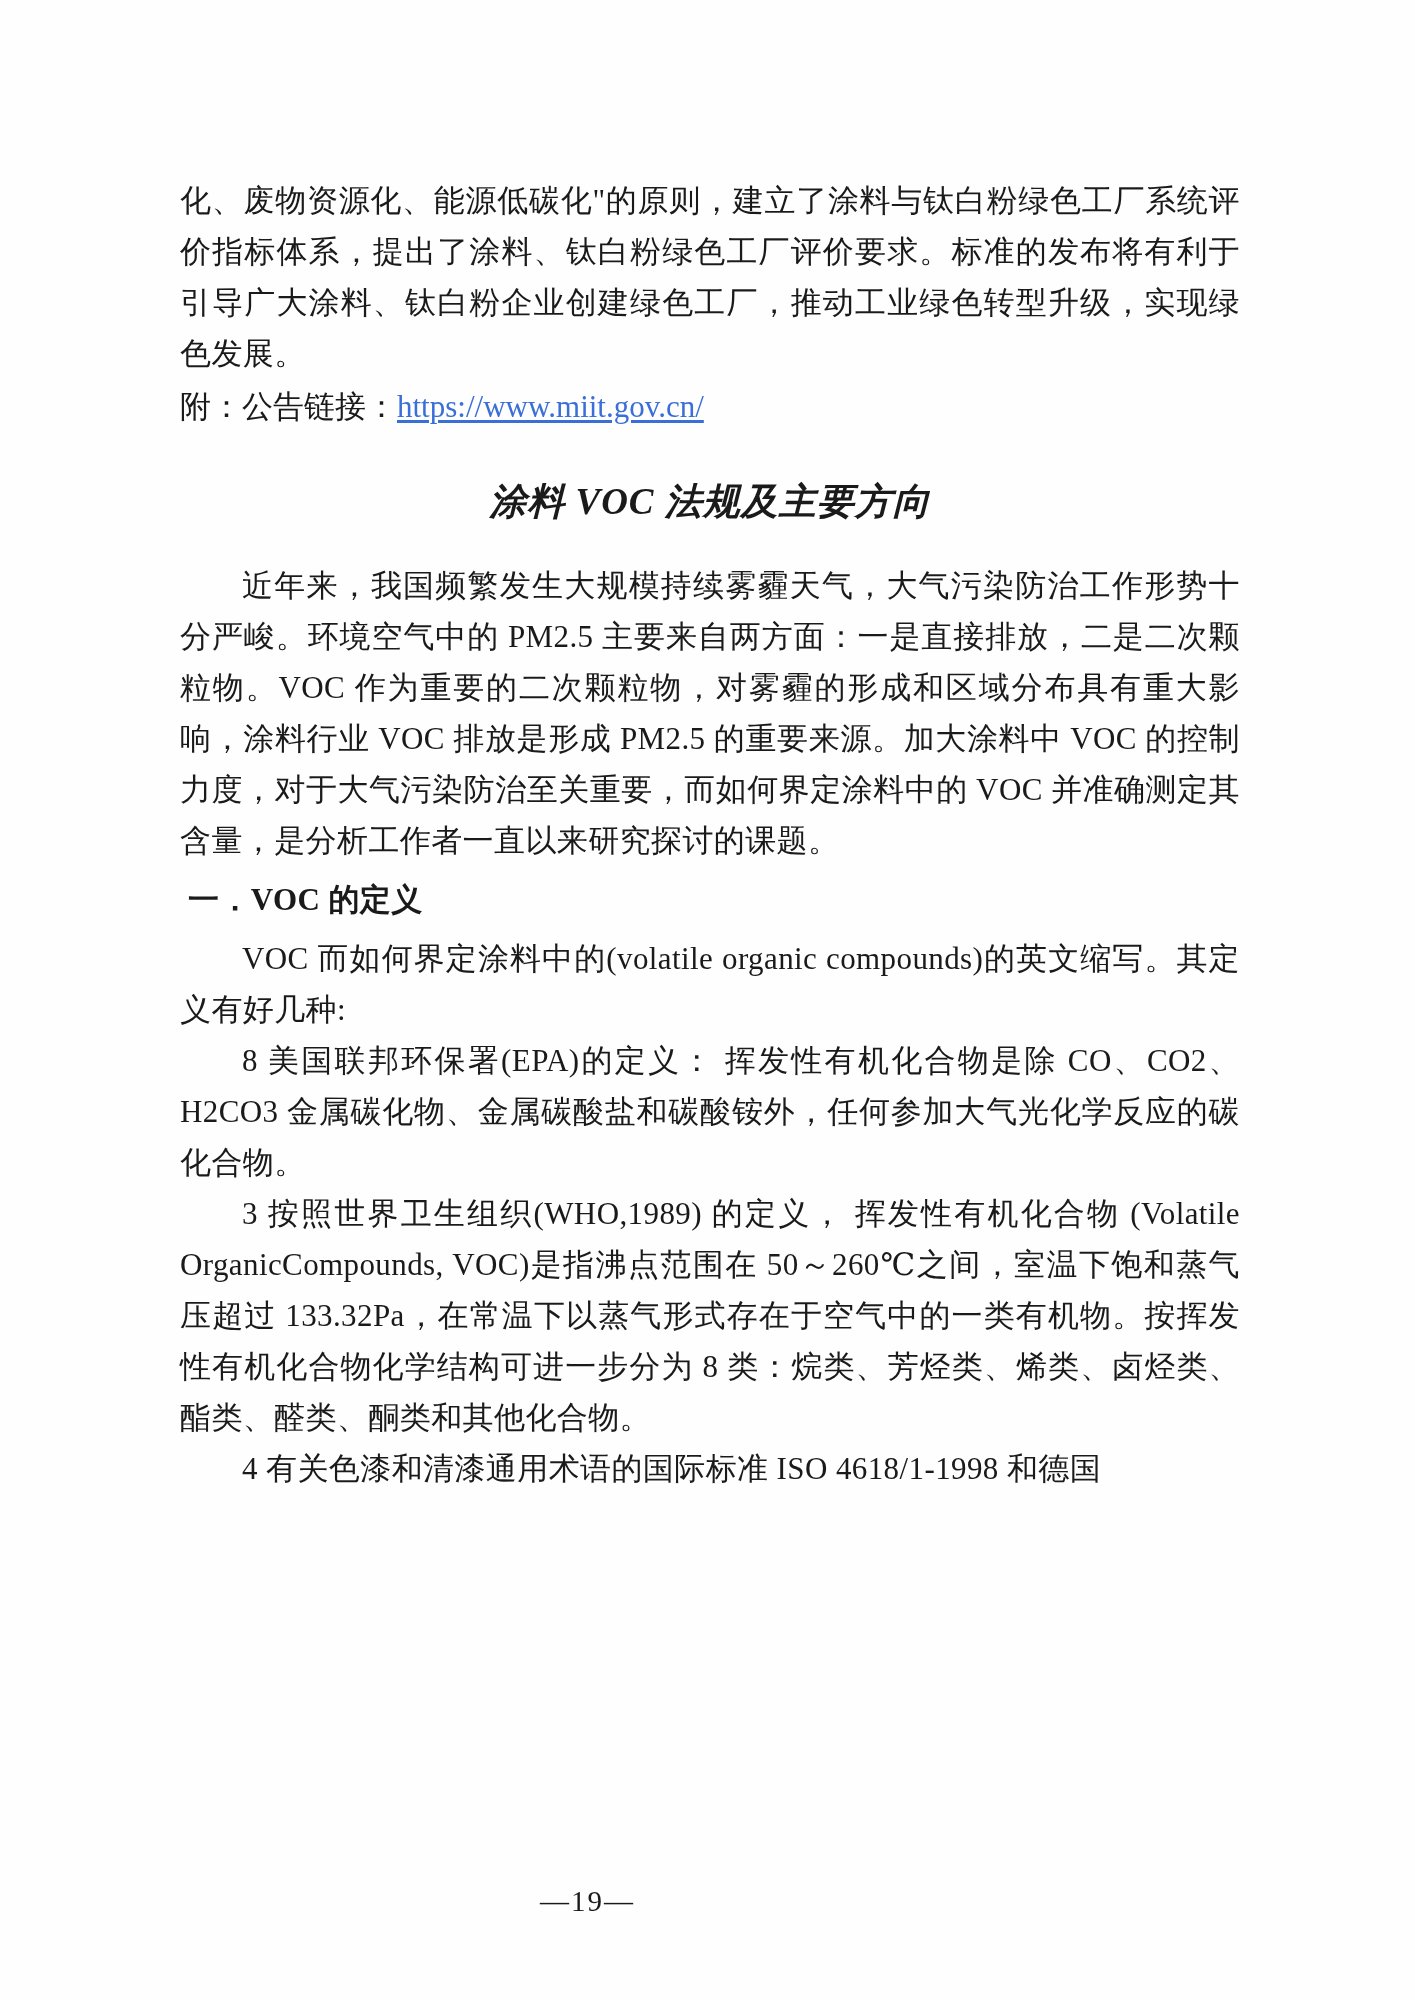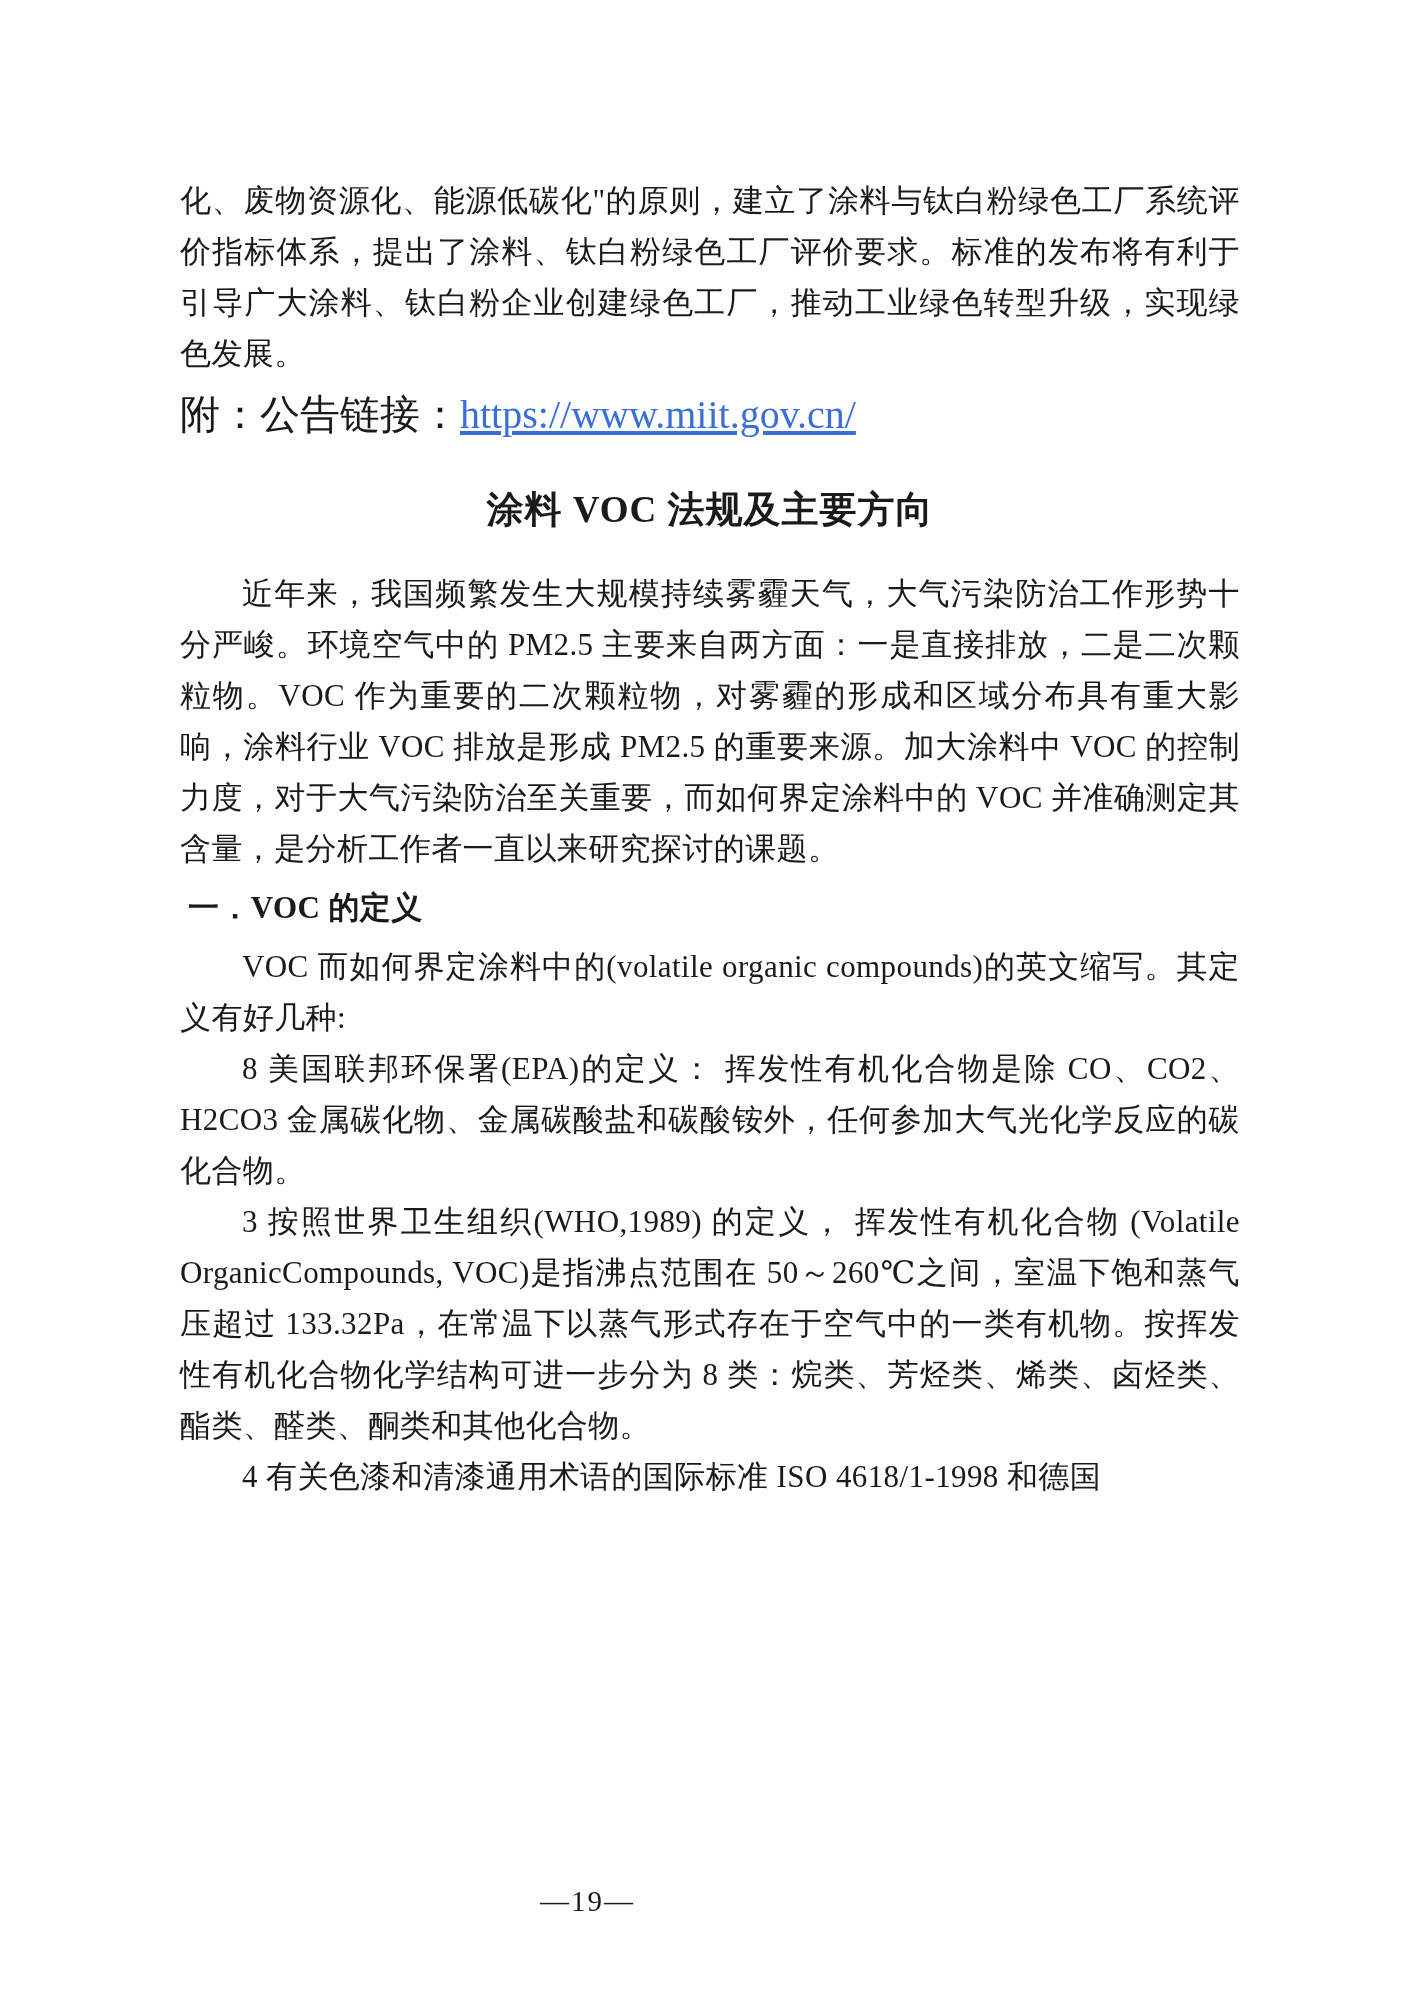--- a/index.html
+++ b/index.html
@@ -33,41 +33,42 @@
     font-size: 31px;
     line-height: 51px;
     text-align: justify;
     text-justify: inter-ideograph;
     letter-spacing: 0.4px;
   }
   .para-indent {
     text-indent: 62px;
   }
   .link-line {
-    margin-top: 10px;
+    margin-top: 2px;
     display: block;
     white-space: pre;
-    font-size: 40px;
+    font-size: 31px;
     line-height: 51px;
   }
   .link {
     color: #3a6fd8;
     text-decoration: underline;
     text-underline-offset: 3px;
   }
   .source {
     float: right;
   }
   .article-title {
     text-align: center;
     font-size: 37px;
     font-weight: bold;
     line-height: 56px;
     margin: 42px 0 30px 0;
     letter-spacing: 1px;
+    font-style: italic;
   }
   .section-heading {
     font-size: 31px;
     line-height: 51px;
     margin: 8px;
     font-weight: bold;
   }
   .footer {
     position: absolute;
     left: 0;

